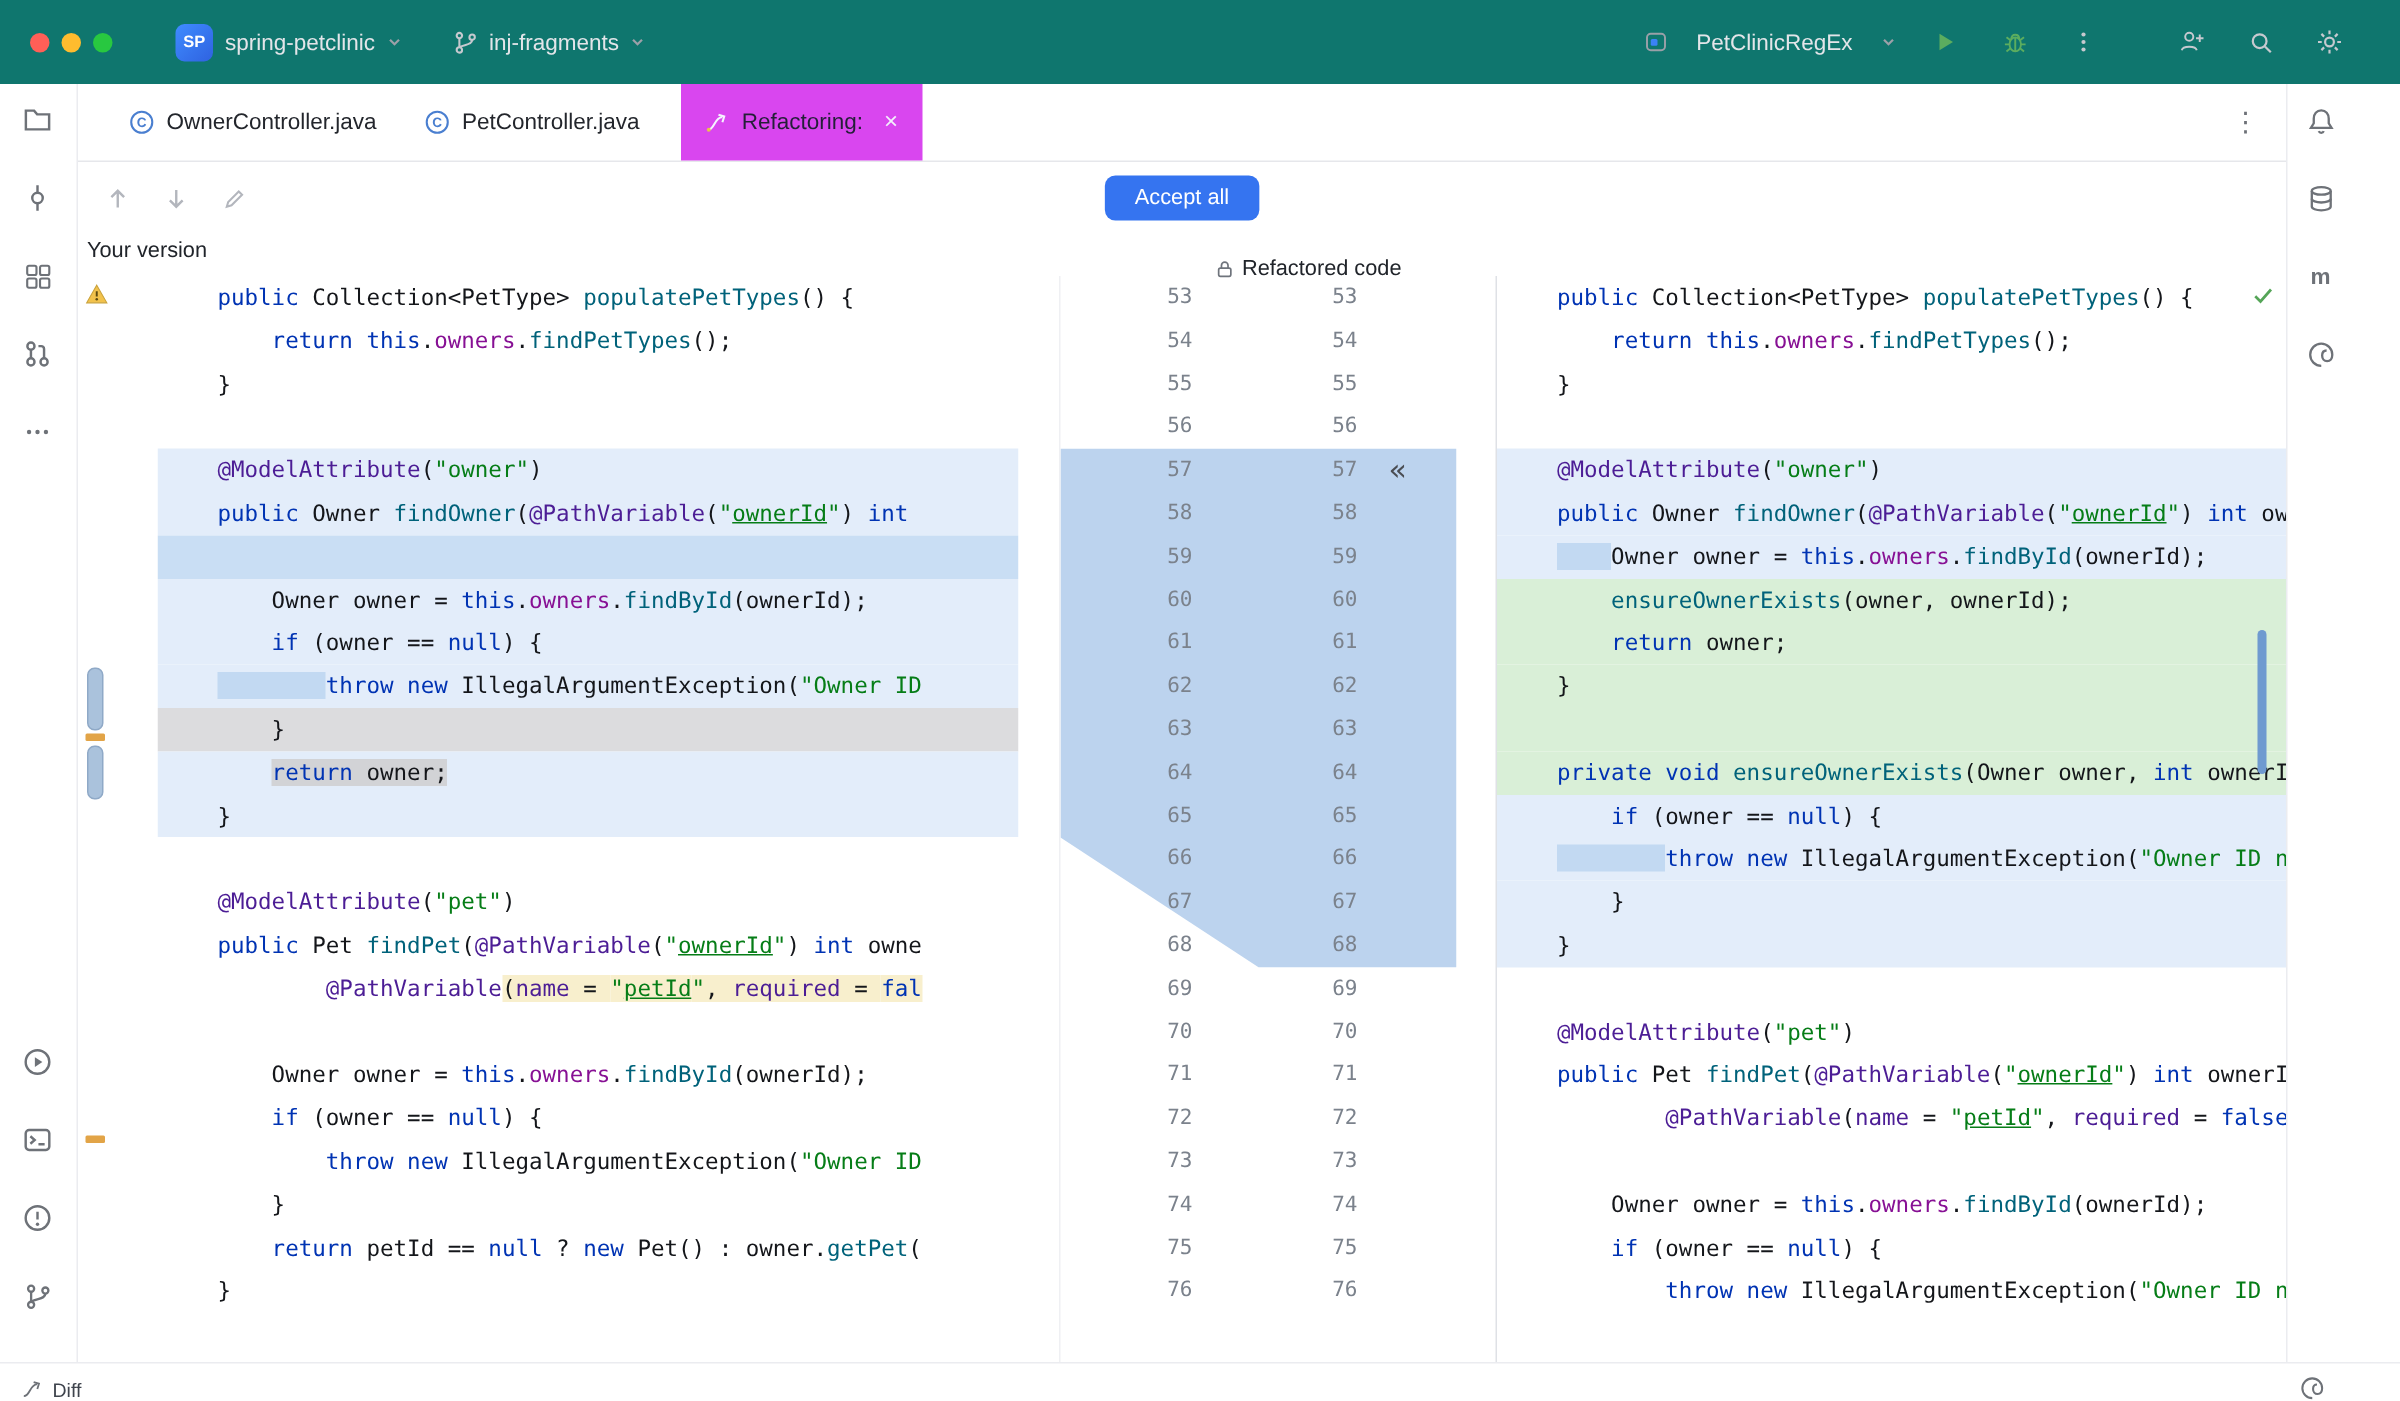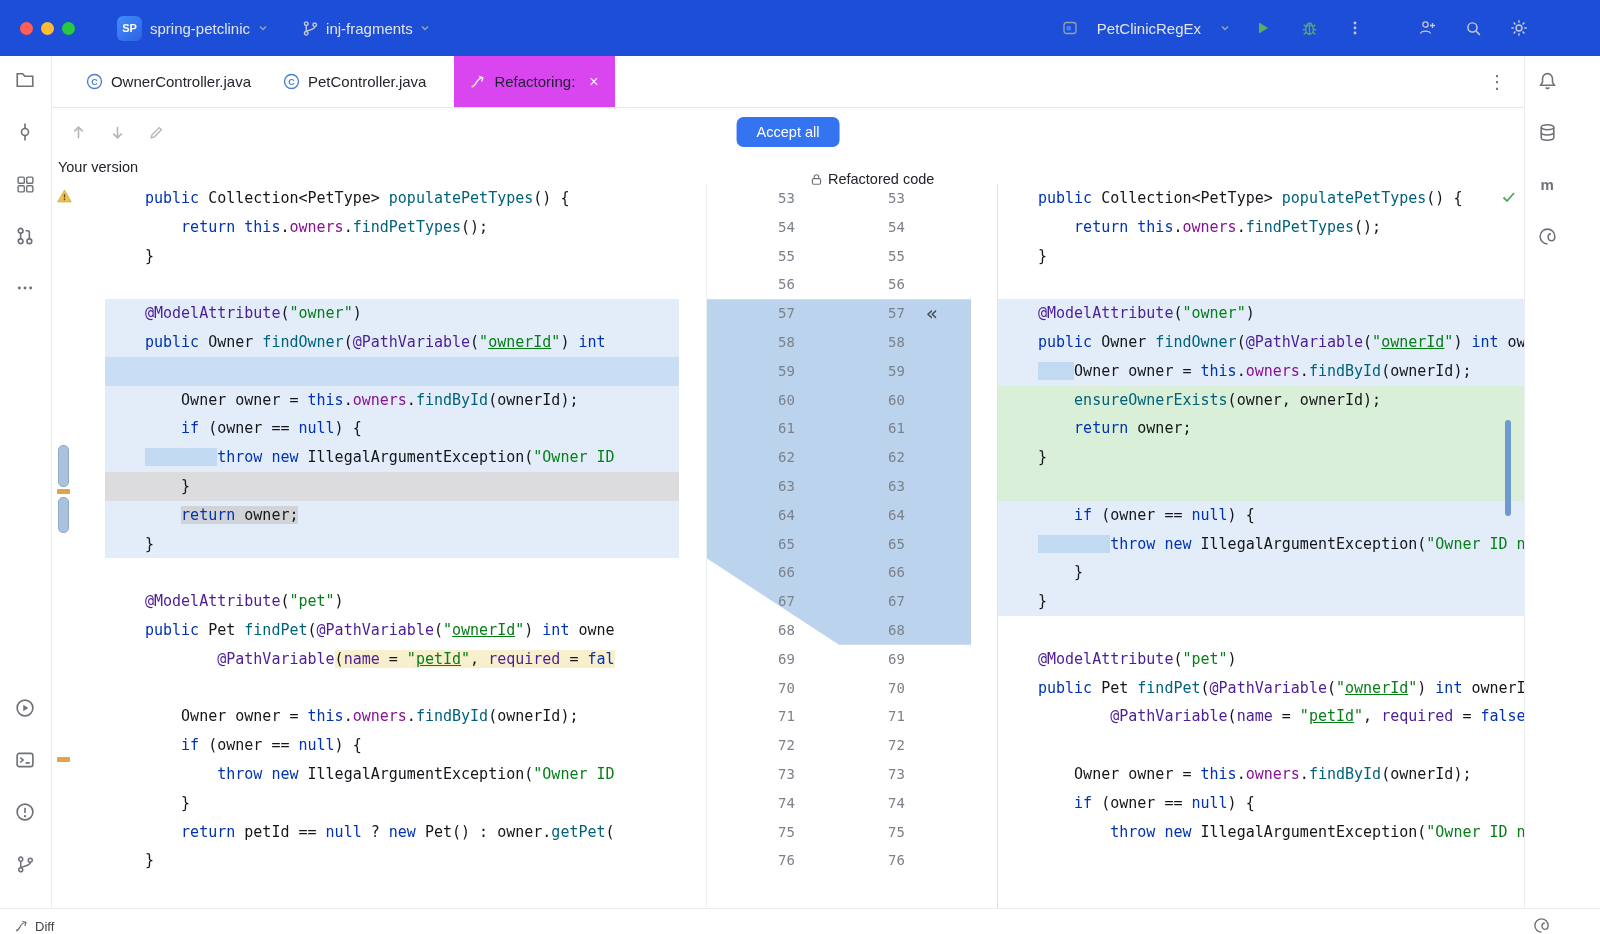--- a/index.html
+++ b/index.html
@@ -2,22 +2,22 @@
 <html><head>
 <meta charset="utf-8">
 <style>
   :root{ --rh:28.8px; }
   *{box-sizing:border-box; margin:0; padding:0;}
   html,body{width:1600px;height:934px;overflow:hidden;background:#fff;
     font-family:"Liberation Sans","DejaVu Sans",sans-serif;}
   .app{width:1600px;height:934px;display:flex;flex-direction:column;position:relative;}
 
   
-  .titlebar{height:56px;background:#1d4ed8;display:flex;align-items:center;color:#e3e5e9;
-    font-size:15px;flex:0 0 auto;padding-right:68px;}
+  .titlebar{height:56px;background:#0f766e;display:flex;align-items:center;color:#e3e5e9;
+    font-size:15px;flex:0 0 auto;padding-right:34px;}
   .lights{display:flex;gap:8px;padding-left:20px;}
   .light{width:13px;height:13px;border-radius:50%;}
   .l-red{background:#ff5f57;} .l-yellow{background:#febc2e;} .l-green{background:#28c840;}
   .proj{display:flex;align-items:center;gap:8px;margin-left:42px;cursor:default;}
   .badge{width:25px;height:25px;border-radius:6px;background:linear-gradient(135deg,#3f8cff,#2f62e0);
     color:#fff;font-size:11px;font-weight:bold;display:flex;align-items:center;justify-content:center;}
   .tb-group{display:flex;align-items:center;gap:7px;}
   .branch{margin-left:34px;}
   .tb-right{margin-left:auto;display:flex;align-items:center;gap:20px;}
   .icon-btn{display:flex;align-items:center;justify-content:center;width:26px;height:26px;border-radius:5px;}
@@ -461,20 +461,21 @@
               <div class="crow"><span>    </span><span class="c-kw">return </span><span class="c-kw">this</span><span>.</span><span class="c-fld">owners</span><span>.</span><span class="c-mth">findPetTypes</span><span>();</span></div>
               <div class="crow"><span>}</span></div>
               <div class="crow"></div>
               <div class="crow row-b"><span class="c-ann">@ModelAttribute</span><span>(</span><span class="c-str">"owner"</span><span>)</span></div>
               <div class="crow row-b"><span class="c-kw">public</span><span> Owner </span><span class="c-mth">findOwner</span><span>(</span><span class="c-ann">@PathVariable</span><span>(</span><span class="c-str">"</span><span class="c-stru">ownerId</span><span class="c-str">"</span><span>) </span><span class="c-kw">int</span><span> ow</span></div>
               <div class="crow row-b"><span class="h-b">    </span><span>Owner owner = </span><span class="c-kw">this</span><span>.</span><span class="c-fld">owners</span><span>.</span><span class="c-mth">findById</span><span>(ownerId);</span></div>
               <div class="crow row-g"><span>    </span><span class="c-mth">ensureOwnerExists</span><span>(owner, ownerId);</span></div>
               <div class="crow row-g"><span>    </span><span class="c-kw">return</span><span> owner;</span></div>
               <div class="crow row-g"><span>}</span></div>
               <div class="crow row-g"></div>
+              <div class="crow row-g"><span class="c-kw">private void</span><span> </span><span class="c-mth">ensureOwnerExists</span><span>(Owner owner, </span><span class="c-kw">int</span><span> ownerI</span></div>
               <div class="crow row-b"><span>    </span><span class="c-kw">if</span><span> (owner == </span><span class="c-kw">null</span><span>) {</span></div>
               <div class="crow row-b"><span class="h-b">        </span><span class="c-kw">throw </span><span class="c-kw">new</span><span> IllegalArgumentException(</span><span class="c-str">"Owner ID n</span></div>
               <div class="crow row-b"><span>    }</span></div>
               <div class="crow row-b"><span>}</span></div>
               <div class="crow"></div>
               <div class="crow"><span class="c-ann">@ModelAttribute</span><span>(</span><span class="c-str">"pet"</span><span>)</span></div>
               <div class="crow"><span class="c-kw">public</span><span> Pet </span><span class="c-mth">findPet</span><span>(</span><span class="c-ann">@PathVariable</span><span>(</span><span class="c-str">"</span><span class="c-stru">ownerId</span><span class="c-str">"</span><span>) </span><span class="c-kw">int</span><span> ownerI</span></div>
               <div class="crow"><span>        </span><span class="c-ann">@PathVariable</span><span>(</span><span class="c-ann">name</span><span> = </span><span class="c-str">"</span><span class="c-stru">petId</span><span class="c-str">"</span><span>, </span><span class="c-ann">required</span><span> = </span><span class="c-kw">false</span></div>
               <div class="crow"></div>
               <div class="crow"><span>    Owner owner = </span><span class="c-kw">this</span><span>.</span><span class="c-fld">owners</span><span>.</span><span class="c-mth">findById</span><span>(ownerId);</span></div>

